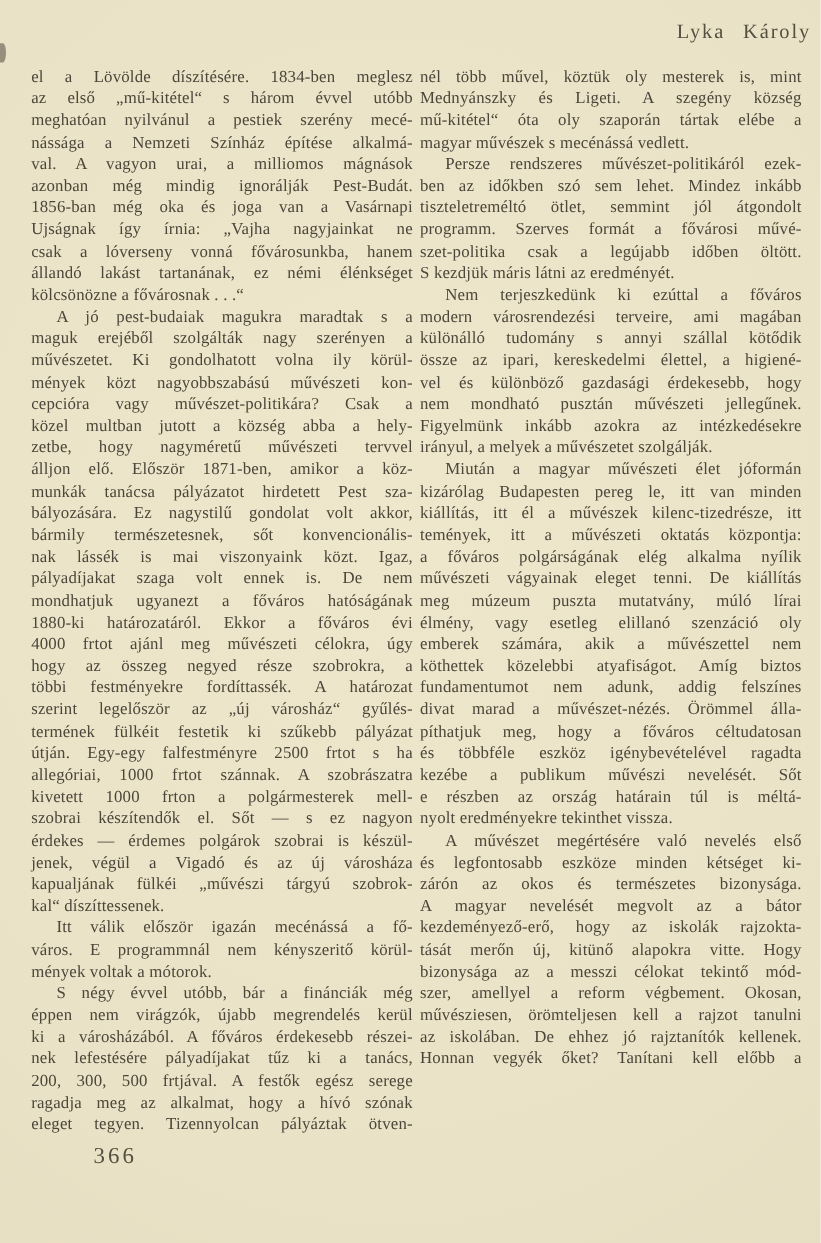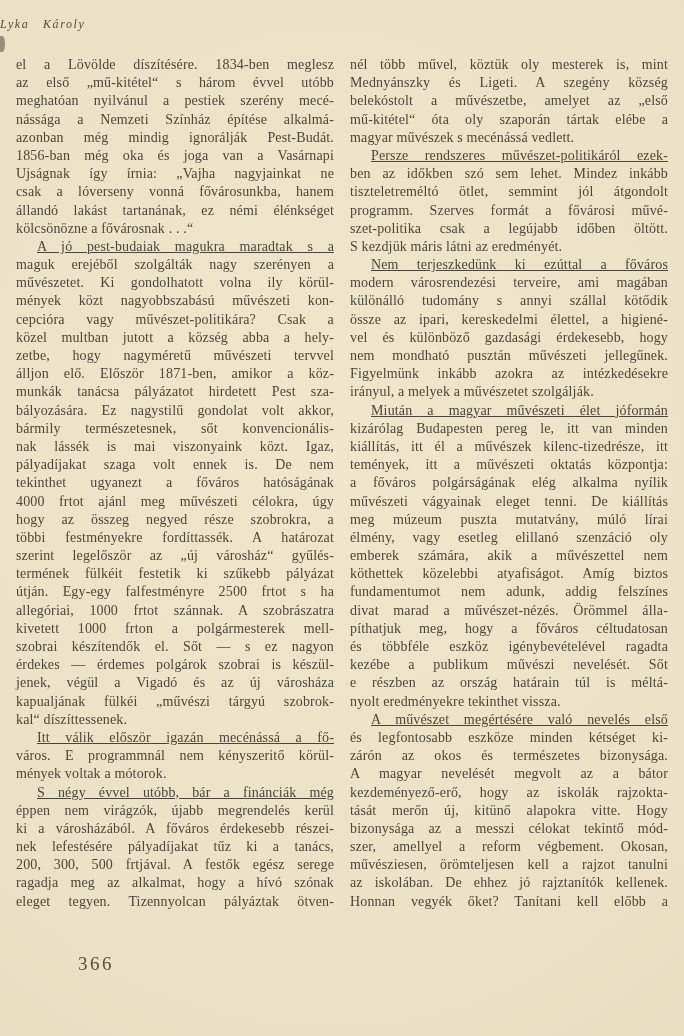--- a/index.html
+++ b/index.html
@@ -8,43 +8,42 @@
     width: 684px;
     height: 1036px;
     overflow: hidden;
     background: radial-gradient(130% 100% at 48% 42%, #efe7cc 0%, #eae2c6 55%, #e2d9bc 100%);
     font-family: "Liberation Serif", "DejaVu Serif", serif;
     color: #4c463a;
   }
   .running-head {
     position: absolute;
     top: 17px; left: 0; right: 8px;
-    text-align: left;
-    font-style: italic;
-    font-size: 12px;
+    text-align: right;
+    font-size: 17px;
     letter-spacing: 1.6px;
     word-spacing: 9px;
     color: #554f3f;
   }
   .col {
     position: absolute;
     top: 56px;
     width: 318px;
     font-size: 14px;
     line-height: 18.2px;
     letter-spacing: 0.15px;
   }
-  .col-left  { left: 16px; }
+  .col-left  { left: 26px; }
   .col-right { left: 350px; }
   .line {
     height: 18.2px;
     text-align: justify;
     text-align-last: justify;
   }
-  .line.indent { text-indent: 21px; text-decoration: underline; }
+  .line.indent { text-indent: 21px; }
   .line.para-end { text-align-last: left; }
   .page-number {
     position: absolute;
     left: 40px;
     top: 953px;
     font-size: 19px;
     letter-spacing: 2.5px;
     color: #55503f;
     margin-left: 38px;
   }
@@ -62,40 +61,42 @@
 
 <div class="page">
   <div class="edge-speck"></div>
   <div class="running-head">Lyka Károly</div>
 
   <div class="col col-left">
       <div class="line">el a Lövölde díszítésére. 1834-ben meglesz</div>
       <div class="line">az első „mű-kitétel“ s három évvel utóbb</div>
       <div class="line">meghatóan nyilvánul a pestiek szerény mecé-</div>
       <div class="line">nássága a Nemzeti Színház építése alkalmá-</div>
+      <div class="line">val. A vagyon urai, a milliomos mágnások</div>
       <div class="line">azonban még mindig ignorálják Pest-Budát.</div>
       <div class="line">1856-ban még oka és joga van a Vasárnapi</div>
       <div class="line">Ujságnak így írnia: „Vajha nagyjainkat ne</div>
       <div class="line">csak a lóverseny vonná fővárosunkba, hanem</div>
       <div class="line">állandó lakást tartanának, ez némi élénkséget</div>
       <div class="line para-end">kölcsönözne a fővárosnak . . .“</div>
       <div class="line indent">A jó pest-budaiak magukra maradtak s a</div>
       <div class="line">maguk erejéből szolgálták nagy szerényen a</div>
       <div class="line">művészetet. Ki gondolhatott volna ily körül-</div>
       <div class="line">mények közt nagyobbszabású művészeti kon-</div>
       <div class="line">cepcióra vagy művészet-politikára? Csak a</div>
       <div class="line">közel multban jutott a község abba a hely-</div>
       <div class="line">zetbe, hogy nagyméretű művészeti tervvel</div>
       <div class="line">álljon elő. Először 1871-ben, amikor a köz-</div>
       <div class="line">munkák tanácsa pályázatot hirdetett Pest sza-</div>
       <div class="line">bályozására. Ez nagystilű gondolat volt akkor,</div>
       <div class="line">bármily természetesnek, sőt konvencionális-</div>
       <div class="line">nak lássék is mai viszonyaink közt. Igaz,</div>
       <div class="line">pályadíjakat szaga volt ennek is. De nem</div>
-      <div class="line">tekinthet ugyanezt a főváros hatóságának</div>
+      <div class="line">mondhatjuk ugyanezt a főváros hatóságának</div>
+      <div class="line">1880-ki határozatáról. Ekkor a főváros évi</div>
       <div class="line">4000 frtot ajánl meg művészeti célokra, úgy</div>
       <div class="line">hogy az összeg negyed része szobrokra, a</div>
       <div class="line">többi festményekre fordíttassék. A határozat</div>
       <div class="line">szerint legelőször az „új városház“ gyűlés-</div>
       <div class="line">termének fülkéit festetik ki szűkebb pályázat</div>
       <div class="line">útján. Egy-egy falfestményre 2500 frtot s ha</div>
       <div class="line">allegóriai, 1000 frtot szánnak. A szobrászatra</div>
       <div class="line">kivetett 1000 frton a polgármesterek mell-</div>
       <div class="line">szobrai készítendők el. Sőt — s ez nagyon</div>
       <div class="line">érdekes — érdemes polgárok szobrai is készül-</div>
@@ -110,21 +111,20 @@
       <div class="line">ki a városházából. A főváros érdekesebb részei-</div>
       <div class="line">nek lefestésére pályadíjakat tűz ki a tanács,</div>
       <div class="line">200, 300, 500 frtjával. A festők egész serege</div>
       <div class="line">ragadja meg az alkalmat, hogy a hívó szónak</div>
       <div class="line">eleget tegyen. Tizennyolcan pályáztak ötven-</div>
     </div>
 
   <div class="col col-right">
       <div class="line">nél több művel, köztük oly mesterek is, mint</div>
       <div class="line">Mednyánszky és Ligeti. A szegény község</div>
-      <div class="line">belekóstolt a művészetbe, amelyet az „első</div>
       <div class="line">mű-kitétel“ óta oly szaporán tártak elébe a</div>
       <div class="line para-end">magyar művészek s mecénássá vedlett.</div>
       <div class="line indent">Persze rendszeres művészet-politikáról ezek-</div>
       <div class="line">ben az időkben szó sem lehet. Mindez inkább</div>
       <div class="line">tiszteletreméltó ötlet, semmint jól átgondolt</div>
       <div class="line">programm. Szerves formát a fővárosi művé-</div>
       <div class="line">szet-politika csak a legújabb időben öltött.</div>
       <div class="line para-end">S kezdjük máris látni az eredményét.</div>
       <div class="line indent">Nem terjeszkedünk ki ezúttal a főváros</div>
       <div class="line">modern városrendezési terveire, ami magában</div>

